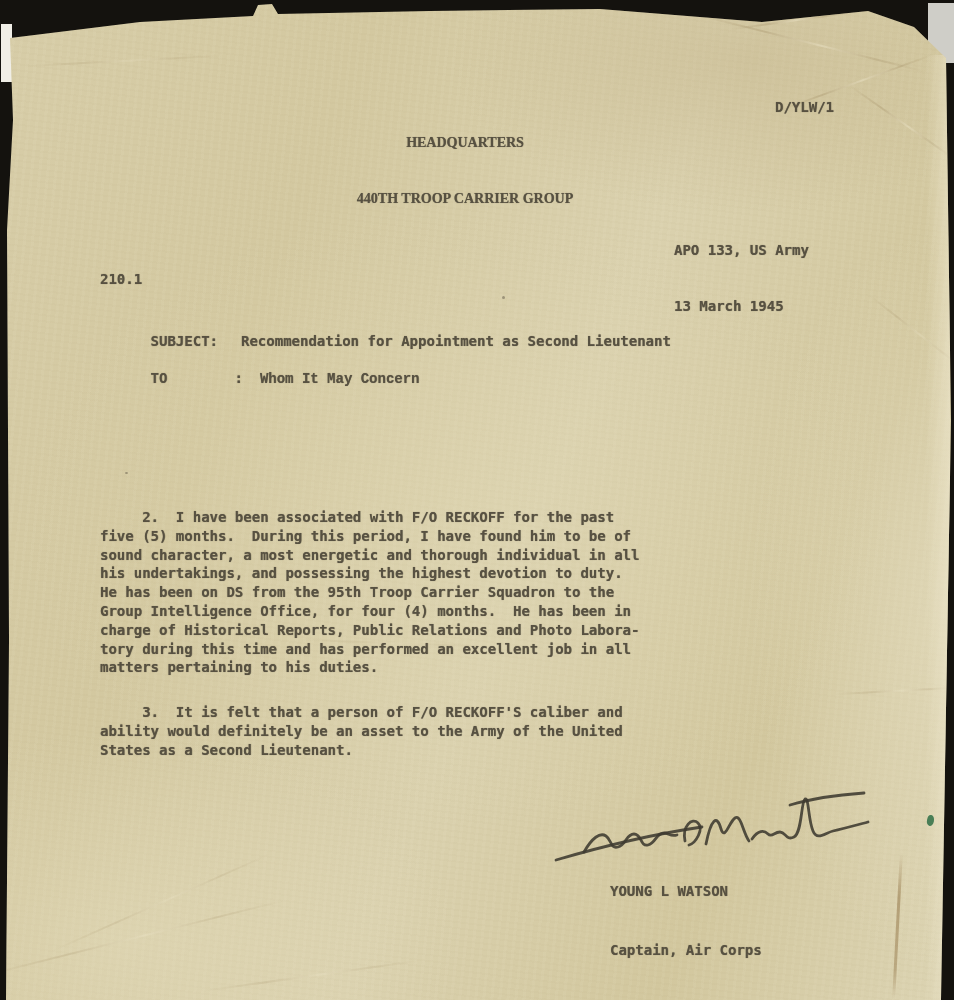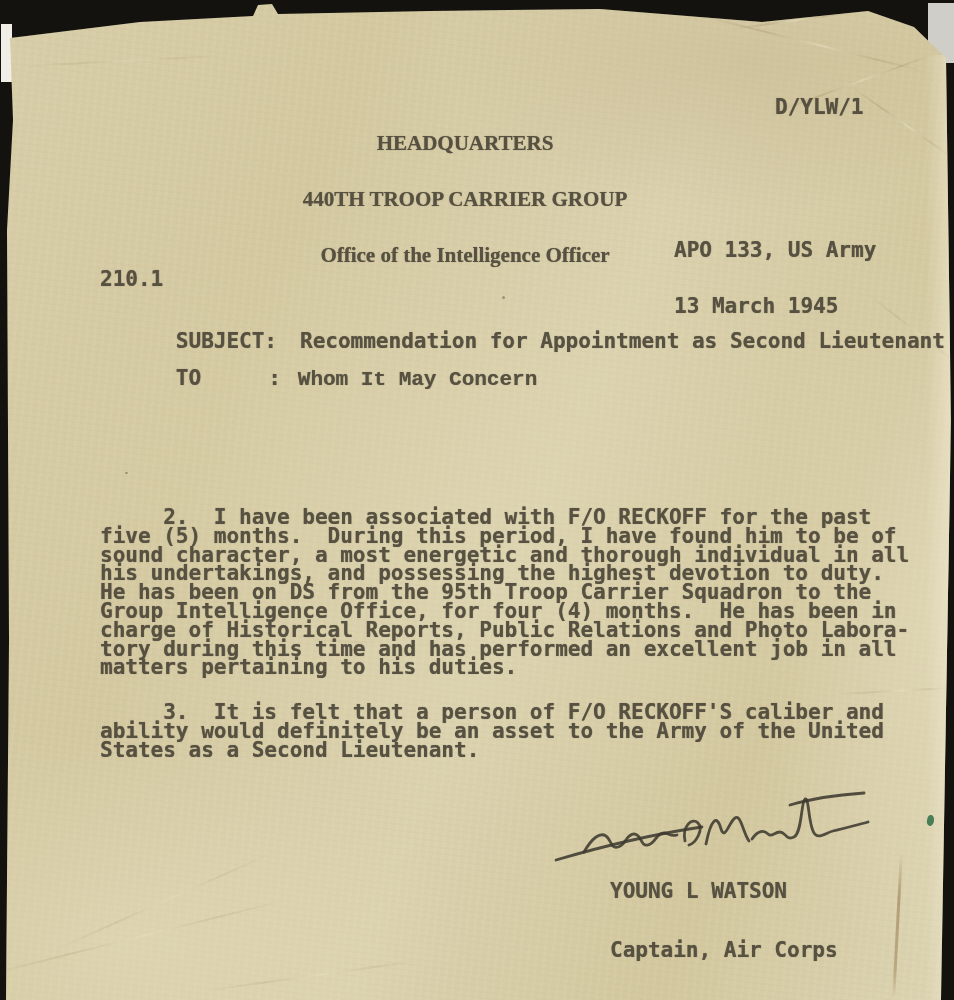--- a/index.html
+++ b/index.html
@@ -31,21 +31,21 @@
       rgba(242,235,208,0.45) 55%, rgba(150,128,86,0.28) 78%, transparent);}
   .edge-light{position:absolute;left:926px;top:55px;width:24px;height:945px;
     background:linear-gradient(to right, transparent, rgba(240,233,208,0.55));}
   .fold-vert{position:absolute;left:896px;top:852px;width:3px;height:148px;transform:rotate(3deg);
     background:linear-gradient(to bottom, transparent, rgba(148,119,73,0.55) 30%, rgba(148,119,73,0.45) 80%, transparent);}
   .speck{position:absolute;border-radius:50%;background:#6b6250;opacity:.55;}
   .green-mark{position:absolute;left:927px;top:815px;width:7px;height:11px;border-radius:45% 55% 50% 50%;
     background:#2f6f45;opacity:.85;transform:rotate(12deg);}
   
   .ink{
-    position:absolute;color:#4e483a;font-weight:700;font-size:21px;line-height:18.8px;
+    position:absolute;color:#4e483a;font-weight:700;font-size:14px;line-height:18.8px;
     text-shadow:0 0 1px rgba(78,72,58,0.55), 0.4px 0.4px 0.6px rgba(78,72,58,0.35);
     filter:blur(0.25px);opacity:.93;white-space:pre;
   }
   .center{text-align:center;}
   .sig-svg{position:absolute;left:552px;top:788px;width:330px;height:80px;}
   .sig-svg path{stroke:#3e3a30;stroke-width:2.8;fill:none;stroke-linecap:round;opacity:.88;}
 </style>
 </head>
 <body>
 
@@ -69,21 +69,20 @@
     <div class="crease" style="left:300px;top:642px;width:180px;transform:rotate(2deg);opacity:.35;"></div>
     <div class="edge-light"></div>
     <div class="fold-vert"></div>
     <div class="speck" style="left:502px;top:296px;width:3px;height:3px;"></div>
     <div class="speck" style="left:125px;top:472px;width:3px;height:2px;"></div>
     <div class="green-mark"></div>
 
     <div class="ink center" style="left:230px;top:96px;width:470px;font-family:Liberation Serif, serif;">
       <div>HEADQUARTERS</div>
       <div>440TH TROOP CARRIER GROUP</div>
-      <div>Office of the Intelligence Officer</div>
     </div>
 
     <div class="ink" style="left:775px;top:98px;">D/YLW/1</div>
 
     <div class="ink" style="left:674px;top:203px;">
       <div>APO 133, US Army</div>
       <div>13 March 1945</div>
     </div>
 
     <div class="ink" style="left:100px;top:270px;">210.1</div>

